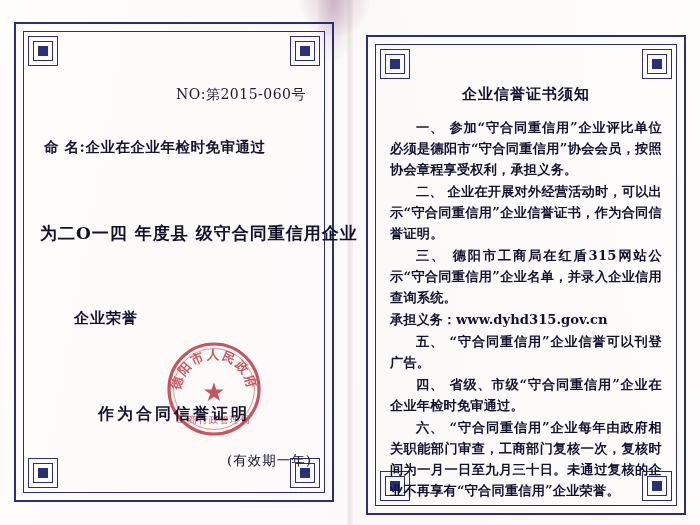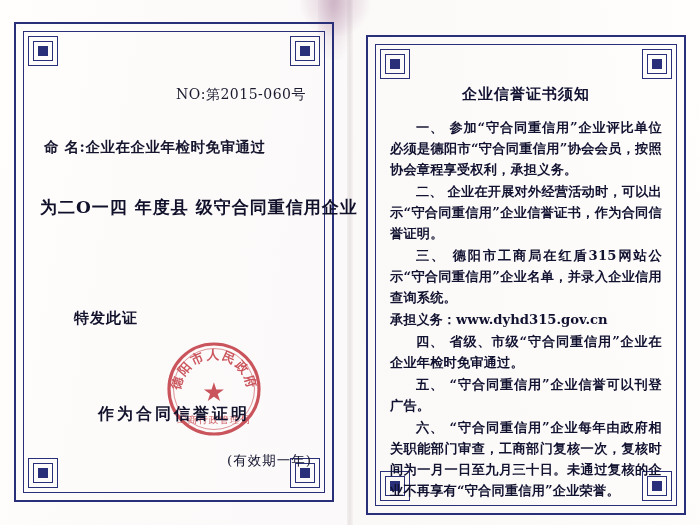--- a/index.html
+++ b/index.html
@@ -120,21 +120,21 @@
     font-size: 14.5px;
     color: #15152e;
     font-weight: bold;
     letter-spacing: 0.5px;
     white-space: nowrap;
   }
   .main-title {
     position: absolute;
     left: 4px;
     right: 4px;
-    top: 152px;
+    top: 178px;
     text-align: center;
     font-size: 17px;
     font-weight: bold;
     color: #10102a;
     letter-spacing: 1px;
     white-space: nowrap;
   }
   .issue-note {
     position: absolute;
     left: 38px;
@@ -242,21 +242,21 @@
     <div class="corner c-br">
       <div class="sq1"></div>
         <div class="sq2"></div>
         <div class="sq3"></div>
     </div>
 
     <div class="content">
       <div class="cert-no">NO:第2015-060号</div>
       <div class="named-line">命 名:企业在企业年检时免审通过</div>
       <div class="main-title">为二O一四 年度县 级守合同重信用企业</div>
-      <div class="issue-note">特发此证</div>
+      <div class="issue-note">企业荣誉</div>
 
       <div class="seal">
         <svg width="100" height="100" viewBox="0 0 100 100" aria-hidden="true">
           <g opacity="0.82">
             <circle cx="50" cy="50" r="45" fill="none" stroke="#c0303a" stroke-width="3.2"></circle>
             <circle cx="50" cy="50" r="40.5" fill="none" stroke="#c0303a" stroke-width="0.9" opacity="0.7"></circle>
             <path id="sealArc" d="M 16,54 A 34,34 0 0 1 84,54" fill="none"></path>
             <text font-size="12.5" fill="#c0303a" font-family="'DejaVu Serif', serif" font-weight="bold" letter-spacing="2">
               <textPath href="#sealArc" startOffset="50%" text-anchor="middle">德阳市人民政府</textPath>
             </text>
@@ -296,19 +296,19 @@
         <div class="sq3"></div>
     </div>
 
     <div class="content">
       <div class="notice-title">企业信誉证书须知</div>
       <div class="notice-body">
         <p class="para">一、 参加“守合同重信用”企业评比单位必须是德阳市“守合同重信用”协会会员，按照协会章程享受权利，承担义务。</p>
         <p class="para">二、 企业在开展对外经营活动时，可以出示“守合同重信用”企业信誉证书，作为合同信誉证明。</p>
         <p class="para">三、 德阳市工商局在红盾315网站公示“守合同重信用”企业名单，并录入企业信用查询系统。</p>
         <p class="para url">承担义务：www.dyhd315.gov.cn</p>
+        <p class="para">五、 “守合同重信用”企业信誉可以刊登广告。</p>
         <p class="para">四、 省级、市级“守合同重信用”企业在企业年检时免审通过。</p>
-        <p class="para">五、 “守合同重信用”企业信誉可以刊登广告。</p>
         <p class="para">六、 “守合同重信用”企业每年由政府相关职能部门审查，工商部门复核一次，复核时间为一月一日至九月三十日。未通过复核的企业不再享有“守合同重信用”企业荣誉。</p>
       </div>
     </div>
   </div>
 </div>
 
 </body></html>

